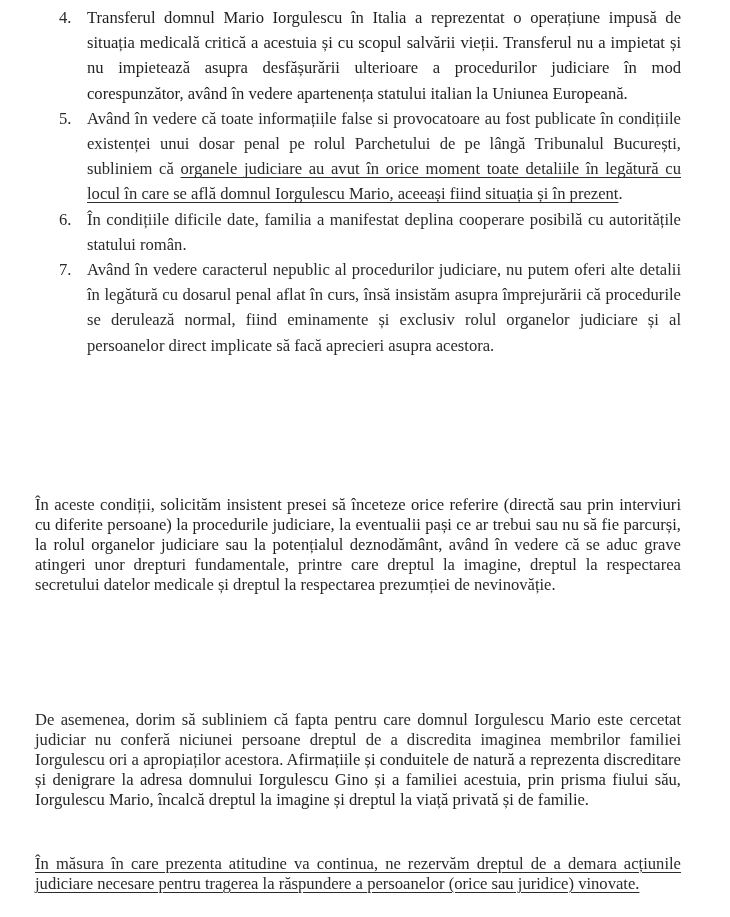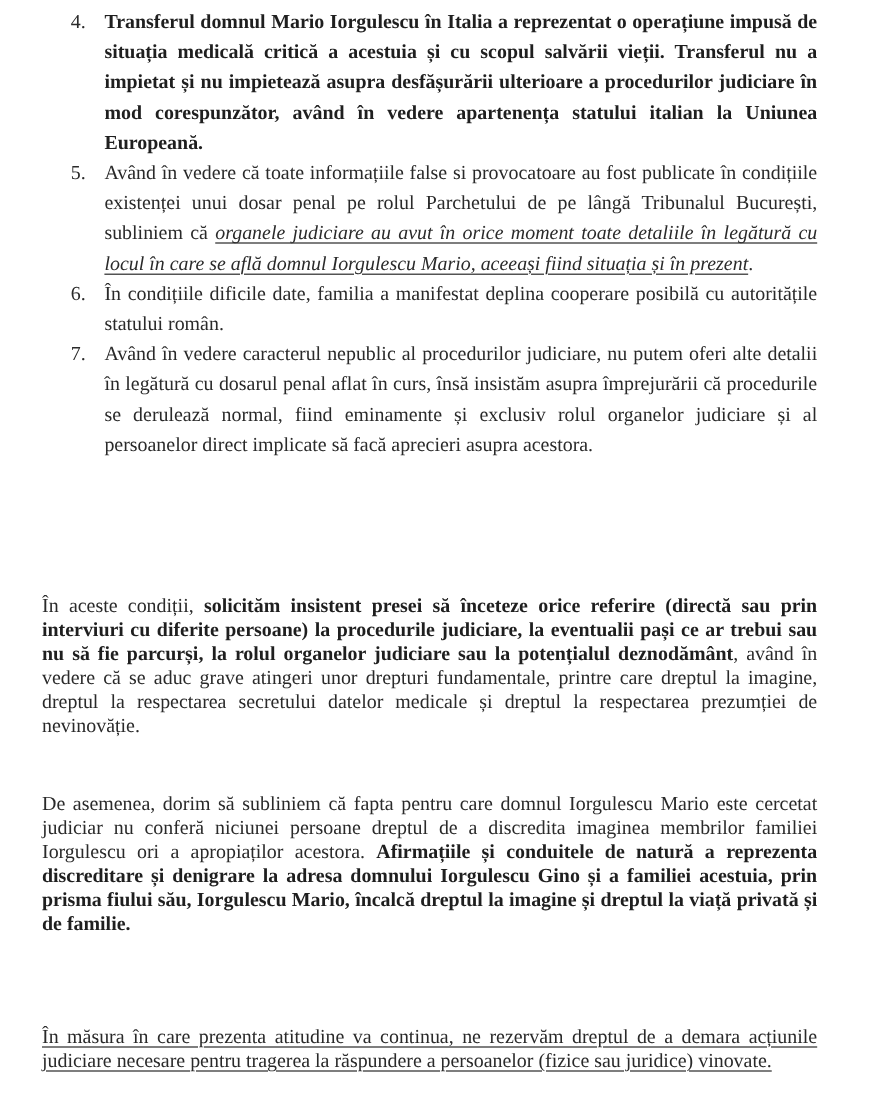--- a/index.html
+++ b/index.html
@@ -41,38 +41,37 @@
     left: 59px;
     top: 0;
   }
   .para {
     position: absolute;
     left: 35px;
     width: 646px;
     line-height: 20px;
     text-align: justify;
   }
-  b { font-weight: bold; color: #1f1f1f; }
+  b { font-weight: normal; color: #1f1f1f; }
   .uline-italic {
-    font-style: italic;
     text-decoration: underline;
     text-decoration-thickness: 1px;
     text-underline-offset: 3px;
   }
   .uline {
     text-decoration: underline;
     text-decoration-thickness: 1px;
     text-underline-offset: 3px;
   }
   #item4 { margin-top: 0; }
   #item5 { margin-top: 0px; }
   #item6 { margin-top: 0px; }
   #item7 { margin-top: 0px; }
   #para1 { top: 478px; }
-  #para2 { top: 643px; }
+  #para2 { top: 693px; }
   #para3 { top: 837px; }
 </style>
 </head>
 <body>
 
 <div class="page">
 
   <div class="list">
     <div class="item" id="item4">
       <span class="num">4.</span>
@@ -94,15 +93,15 @@
     <div class="item" id="item7">
       <span class="num">7.</span>
       <span>Având în vedere caracterul nepublic al procedurilor judiciare, nu putem oferi alte detalii în legătură cu dosarul penal aflat în curs, însă insistăm asupra împrejurării că procedurile se derulează normal, fiind eminamente și exclusiv rolul organelor judiciare și al persoanelor direct implicate să facă aprecieri asupra acestora.</span>
     </div>
   </div>
 
   <p class="para" id="para1"><span>În aceste condiții, </span><b>solicităm insistent presei să înceteze orice referire (directă sau prin interviuri cu diferite persoane) la procedurile judiciare, la eventualii pași ce ar trebui sau nu să fie parcurși, la rolul organelor judiciare sau la potențialul deznodământ</b><span>, având în vedere că se aduc grave atingeri unor drepturi fundamentale, printre care dreptul la imagine, dreptul la respectarea secretului datelor medicale și dreptul la respectarea prezumției de nevinovăție.</span></p>
 
   <p class="para" id="para2"><span>De asemenea, dorim să subliniem că fapta pentru care domnul Iorgulescu Mario este cercetat judiciar nu conferă niciunei persoane dreptul de a discredita imaginea membrilor familiei Iorgulescu ori a apropiaților acestora. </span><b>Afirmațiile și conduitele de natură a reprezenta discreditare și denigrare la adresa domnului Iorgulescu Gino și a familiei acestuia, prin prisma fiului său, Iorgulescu Mario, încalcă dreptul la imagine și dreptul la viață privată și de familie.</b></p>
 
-  <p class="para" id="para3"><span class="uline">În măsura în care prezenta atitudine va continua, ne rezervăm dreptul de a demara acțiunile judiciare necesare pentru tragerea la răspundere a persoanelor (fizice sau juridice) vinovate.</span></p>
+  <p class="para" id="para3"><span class="uline">În măsura în care prezenta atitudine va continua, ne rezervăm dreptul de a demara acțiunile judiciare necesare pentru tragerea la răspundere a persoanelor (orice sau juridice) vinovate.</span></p>
 
 </div>
 
 </body></html>

